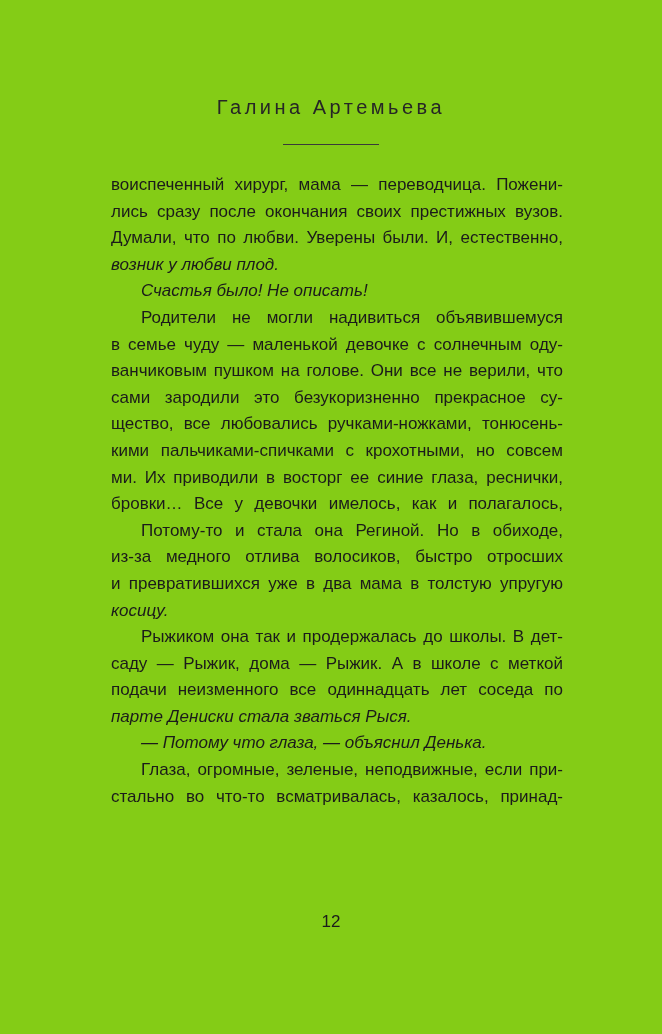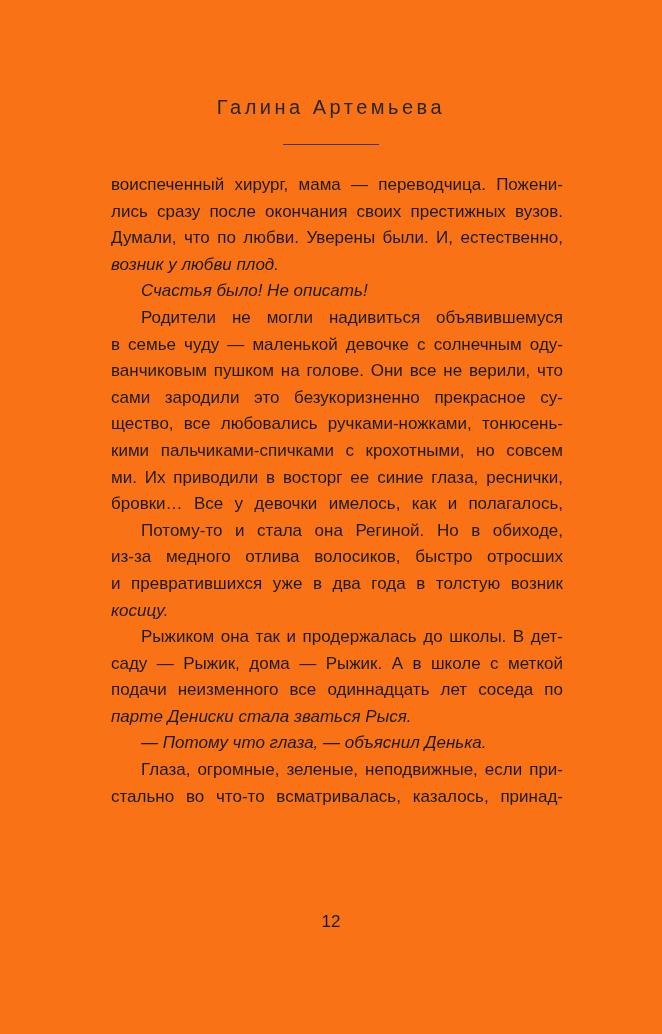--- a/index.html
+++ b/index.html
@@ -5,21 +5,21 @@
   html, body {
     margin: 0;
     padding: 0;
     background: #e9e9e9;
   }
   .page {
     position: relative;
     width: 662px;
     height: 1034px;
     margin: 0 auto;
-    background: #f97316;
+    background: #84cc16;
     font-family: "Liberation Sans", "DejaVu Sans", sans-serif;
     color: #1b1b1b;
     overflow: hidden;
   }
   .author-header {
     position: absolute;
     top: 96px;
     left: 0;
     width: 100%;
     text-align: center;
@@ -82,21 +82,21 @@
       <div class="line indent">Родители не могли надивиться объявившемуся</div>
       <div class="line">в семье чуду — маленькой девочке с солнечным оду-</div>
       <div class="line">ванчиковым пушком на голове. Они все не верили, что</div>
       <div class="line">сами зародили это безукоризненно прекрасное су-</div>
       <div class="line">щество, все любовались ручками-ножками, тонюсень-</div>
       <div class="line">кими пальчиками-спичками с крохотными, но совсем</div>
       <div class="line">ми. Их приводили в восторг ее синие глаза, реснички,</div>
       <div class="line">бровки… Все у девочки имелось, как и полагалось,</div>
       <div class="line indent">Потому-то и стала она Региной. Но в обиходе,</div>
       <div class="line">из-за медного отлива волосиков, быстро отросших</div>
-      <div class="line">и превратившихся уже в два года в толстую возник</div>
+      <div class="line">и превратившихся уже в два мама в толстую упругую</div>
       <div class="line flush">косицу.</div>
       <div class="line indent">Рыжиком она так и продержалась до школы. В дет-</div>
       <div class="line">саду — Рыжик, дома — Рыжик. А в школе с меткой</div>
       <div class="line">подачи неизменного все одиннадцать лет соседа по</div>
       <div class="line flush">парте Дениски стала зваться Рыся.</div>
       <div class="line indent flush">— Потому что глаза, — объяснил Денька.</div>
       <div class="line indent">Глаза, огромные, зеленые, неподвижные, если при-</div>
       <div class="line">стально во что-то всматривалась, казалось, принад-</div>
     </div>
   <div class="page-number">12</div>

